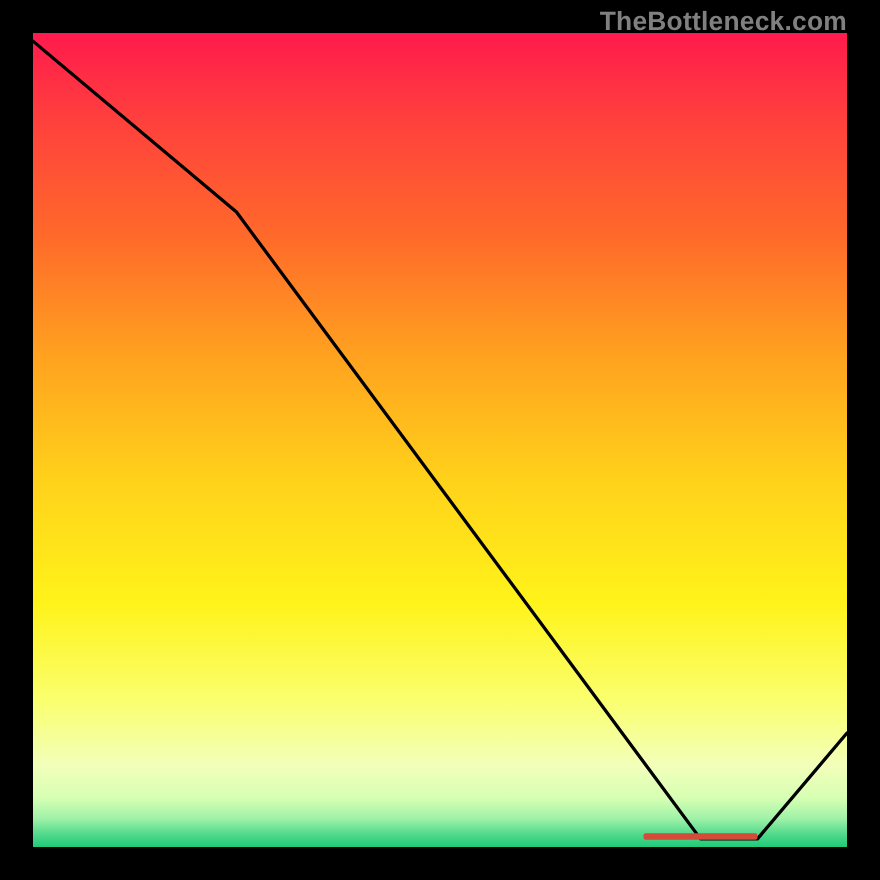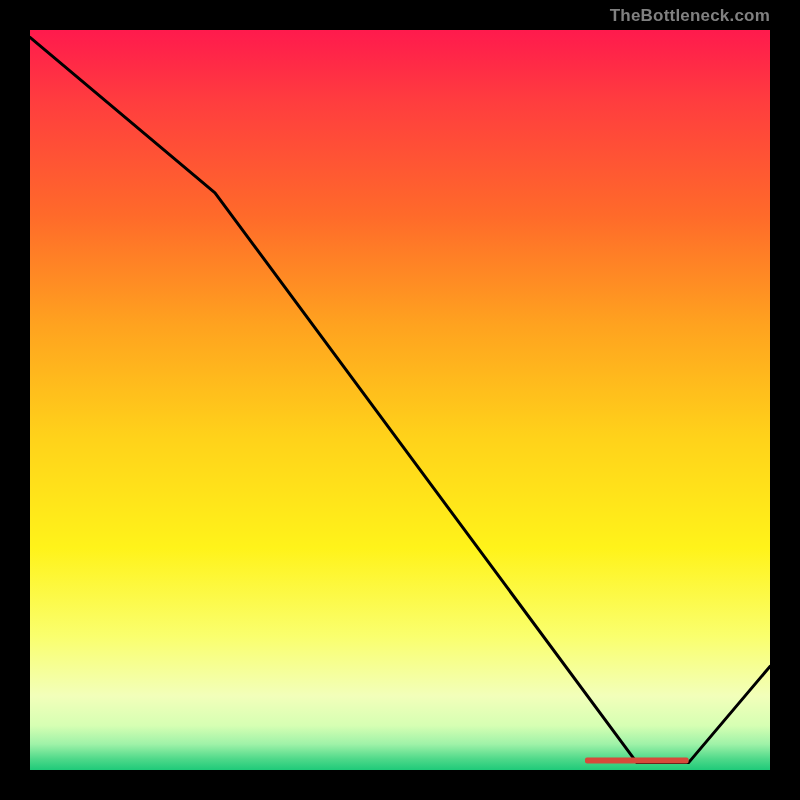--- a/index.html
+++ b/index.html
@@ -23,21 +23,21 @@
     top: 30px;
     width: 740px;
     height: 740px;
     overflow: hidden;
   }
   .watermark {
     position: absolute;
     top: 6px;
     right: 30px;
     color: #808080;
-    font-size: 17px;
+    font-size: 24px;
     font-weight: 600;
     letter-spacing: 0.2px;
     pointer-events: none;
     user-select: none;
   }
   svg { display: block; }
 </style>
 </head>
 <body>
 

